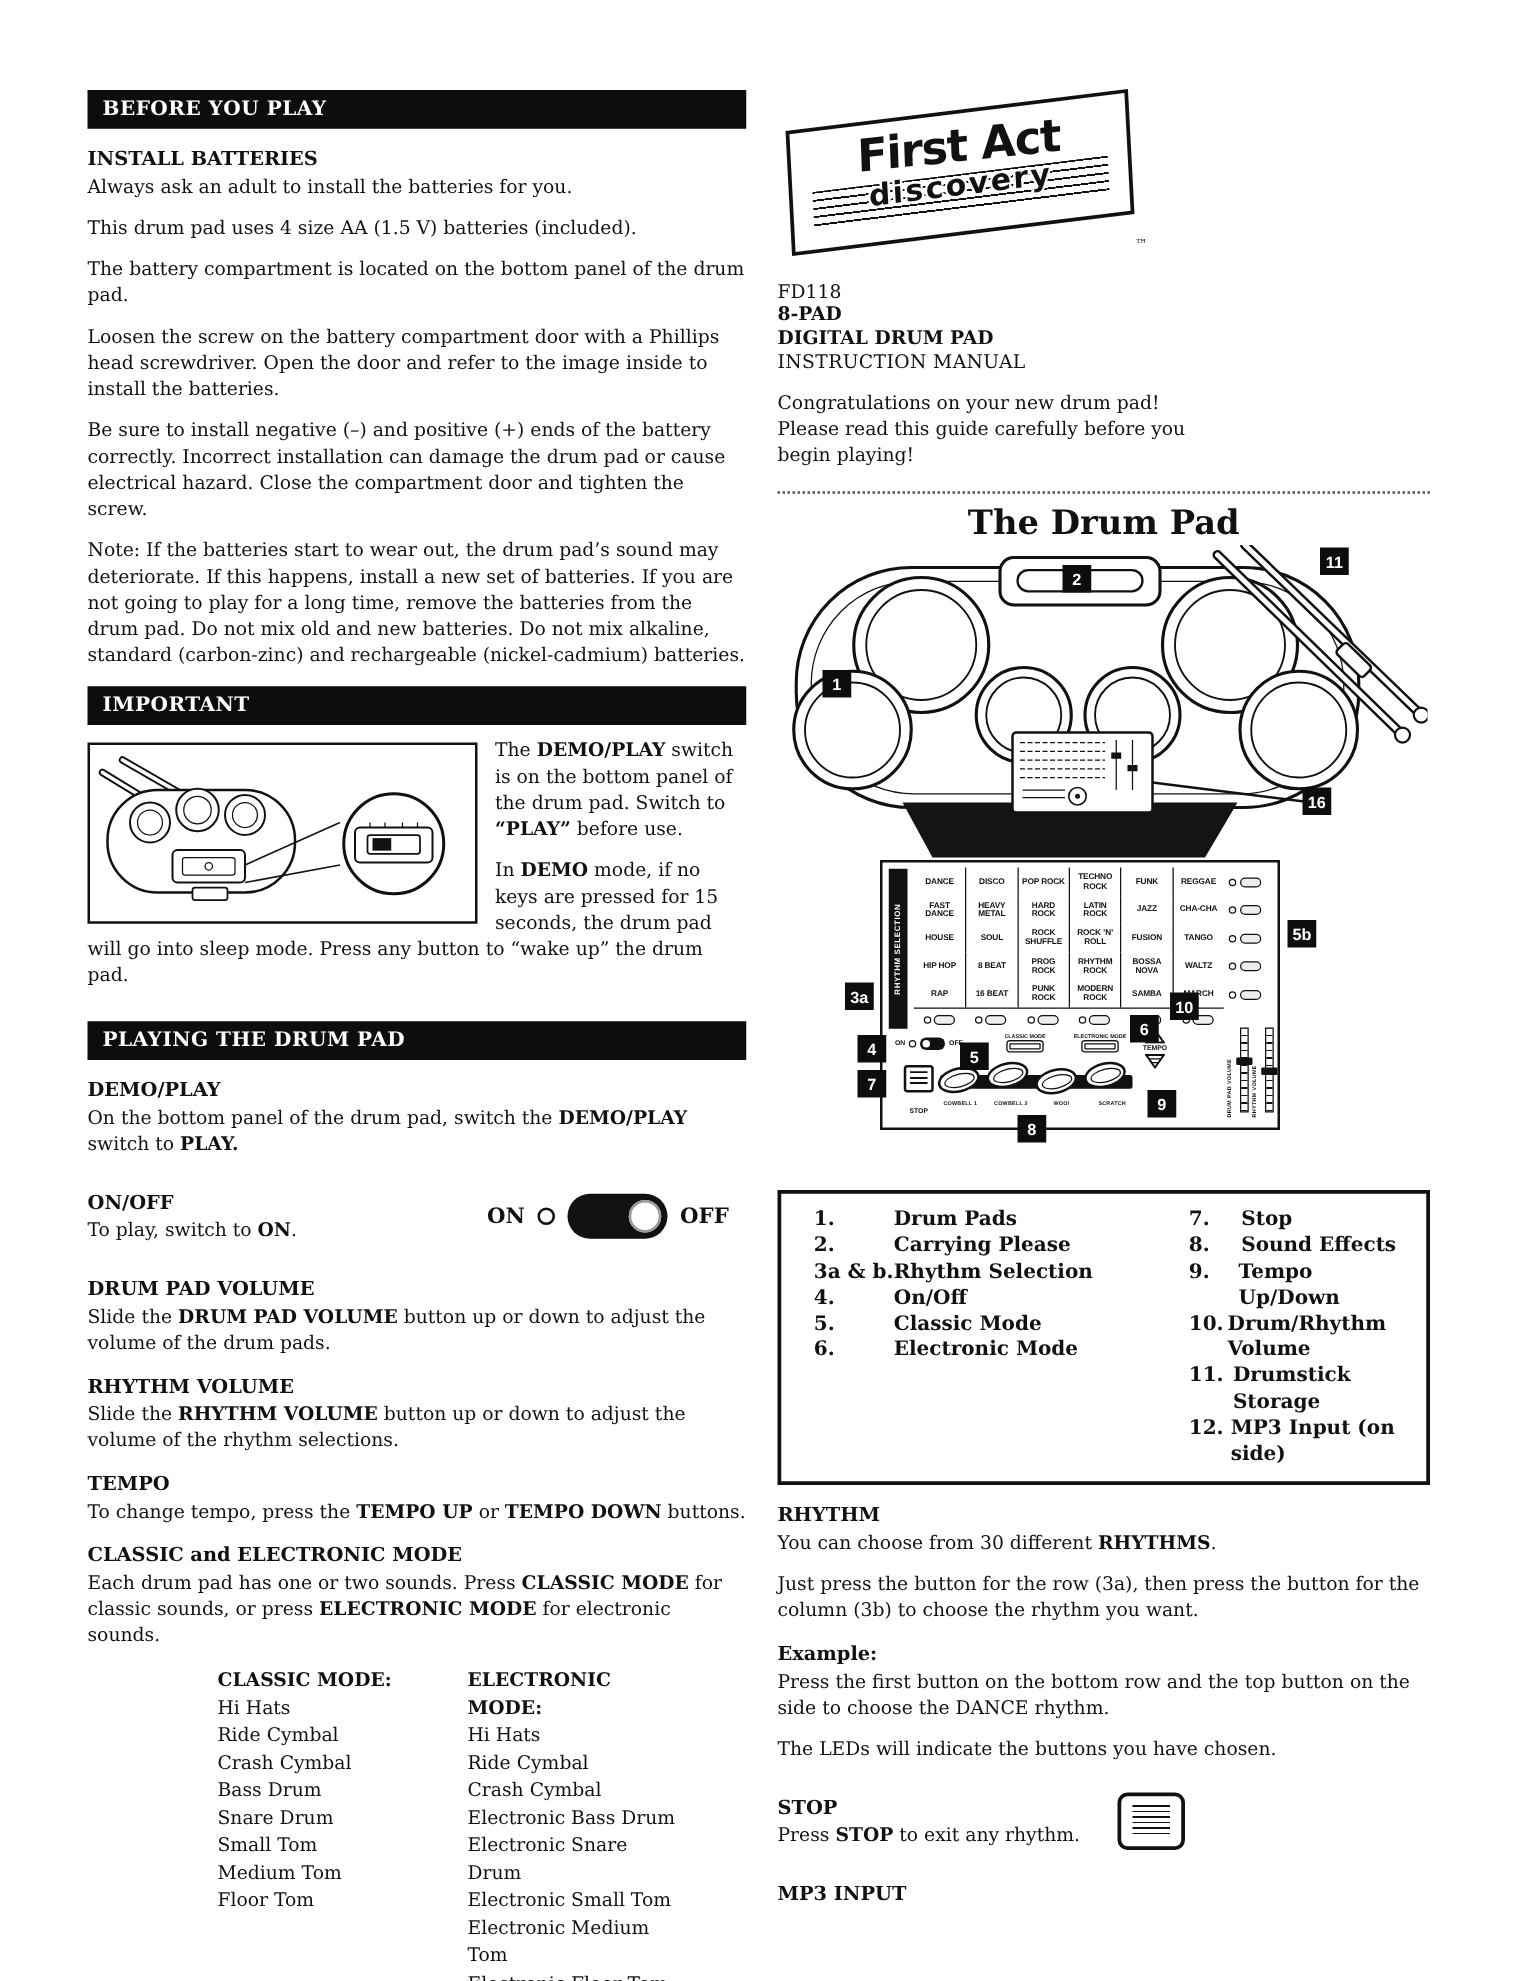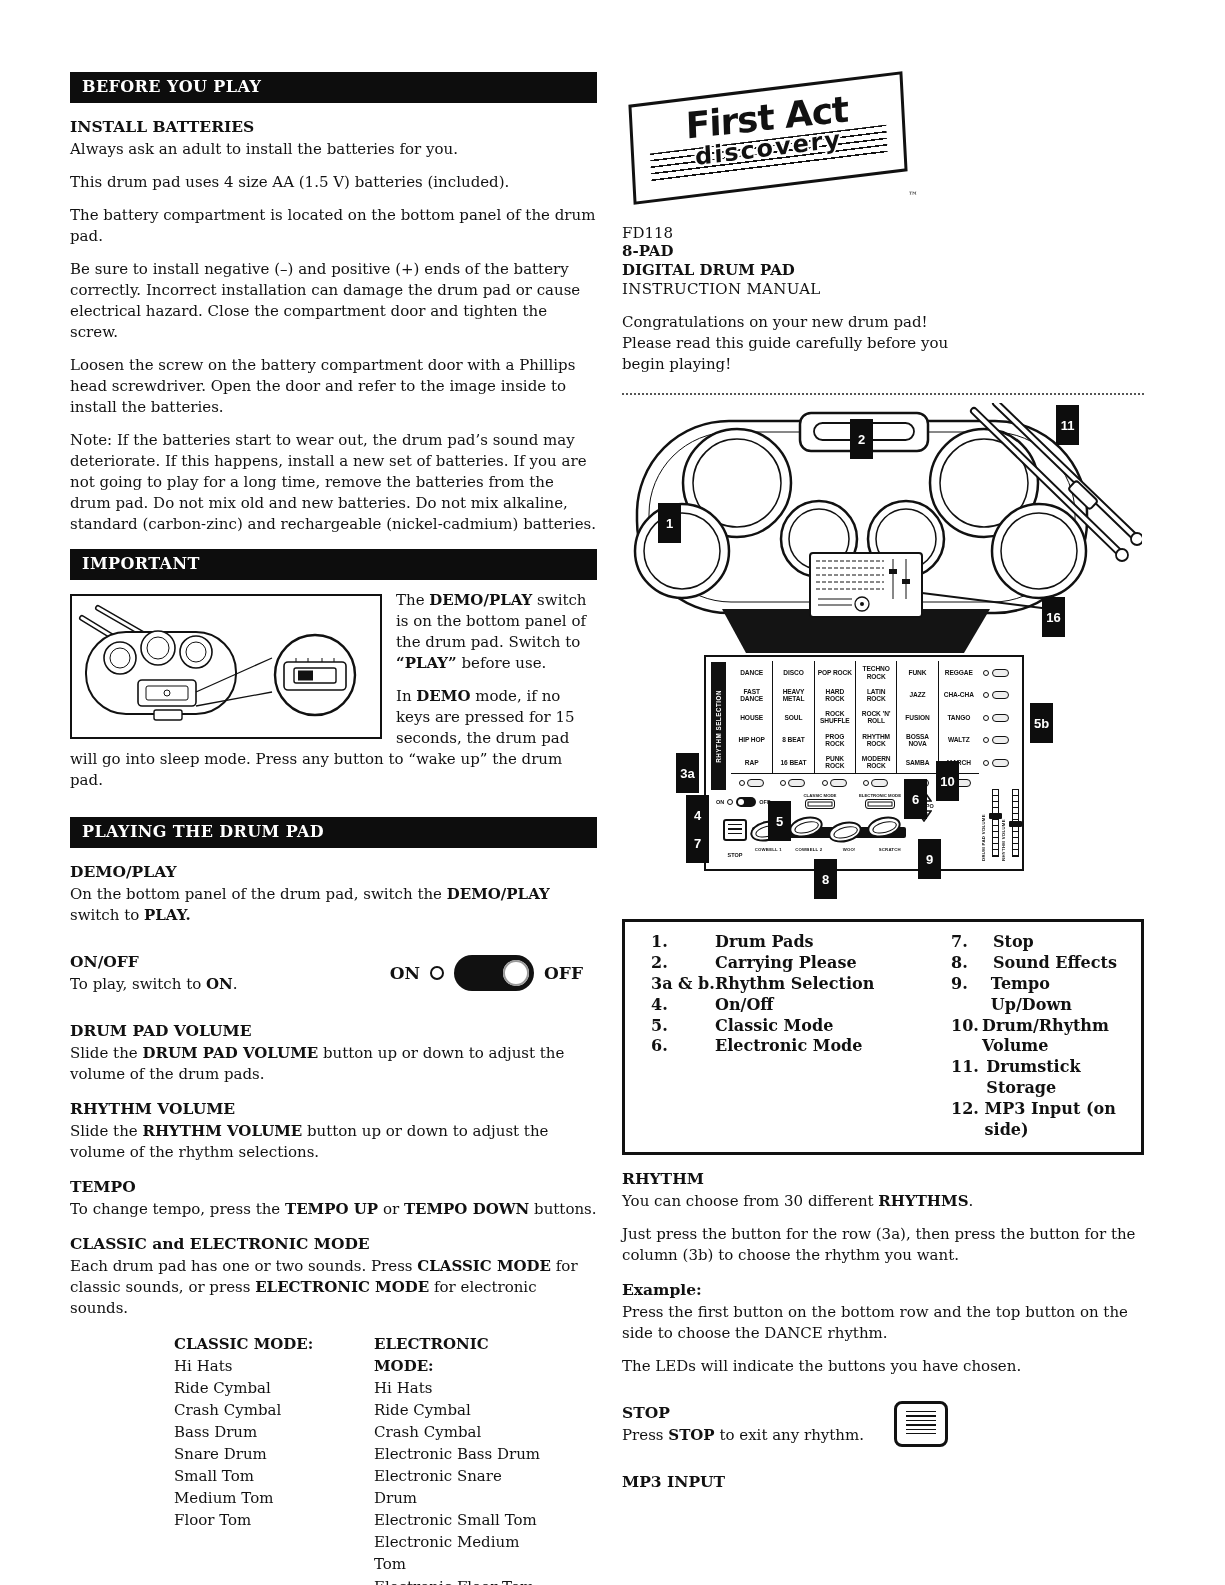--- a/index.html
+++ b/index.html
@@ -54,21 +54,21 @@
   .intro { width:348px; font-size:15px; line-height:1.42; margin-top:14px; }
   .dotted { border-top:2px dotted #555; margin:18px 0 8px; }
   .dtitle { text-align:center; font-size:27px; font-weight:bold; margin:4px 0 2px; }
 
   
   .diagram { position:relative; height:492px; }
   .dsvg { position:absolute; left:0; top:0; }
   .co { position:absolute; background:#0d0d0d; color:#fff; z-index:5;
         font-family:"Liberation Sans",sans-serif; font-weight:bold; font-size:13px;
         display:flex; align-items:center; justify-content:center;
-        min-width:23px; height:40px; padding:0 3px; }
+        min-width:23px; height:22px; padding:0 3px; }
 
   .panel { position:absolute; left:82px; top:252px; width:320px; height:216px;
            border:2.5px solid #111; background:#fff; }
   .rstrip { position:absolute; left:5px; top:5px; width:15px; height:128px; background:#111;
             color:#fff; display:flex; align-items:center; justify-content:center; }
   .rstrip span { writing-mode:vertical-rl; transform:rotate(180deg); white-space:nowrap;
                  font-family:"Liberation Sans",sans-serif; font-weight:bold; font-size:6.3px; letter-spacing:0.5px; }
   .rgrid { position:absolute; left:25px; top:4px; width:248px; height:113px;
            display:grid; grid-template-columns:repeat(6,1fr); grid-template-rows:repeat(5,1fr);
            border-bottom:1.5px solid #111; }
@@ -136,22 +136,22 @@
 
 <div class="page">
 
   <div class="col-left">
     <div class="bar first">BEFORE YOU PLAY</div>
 
     <div class="sect-h">INSTALL BATTERIES</div>
     <p class="body">Always ask an adult to install the batteries for you.</p>
     <p class="body">This drum pad uses 4 size AA (1.5 V) batteries (included).</p>
     <p class="body">The battery compartment is located on the bottom panel of the drum pad.</p>
+    <p class="body">Loosen the screw on the battery compartment door with a Phillips head screwdriver. Open the door and refer to the image inside to install the batteries.</p>
     <p class="body">Be sure to install negative (–) and positive (+) ends of the battery correctly. Incorrect installation can damage the drum pad or cause electrical hazard. Close the compartment door and tighten the screw.</p>
-    <p class="body">Loosen the screw on the battery compartment door with a Phillips head screwdriver. Open the door and refer to the image inside to install the batteries.</p>
     <p class="body">Note: If the batteries start to wear out, the drum pad’s sound may deteriorate. If this happens, install a new set of batteries. If you are not going to play for a long time, remove the batteries from the drum pad. Do not mix old and new batteries. Do not mix alkaline, standard (carbon-zinc) and rechargeable (nickel-cadmium) batteries.</p>
 
     <div class="bar">IMPORTANT</div>
     <div class="imp-block">
       <div class="imp-fig">
         <svg width="308" height="141" viewBox="0 0 308 141">
           <g stroke-linecap="round">
             <line x1="10" y1="22" x2="118" y2="88" stroke="#111" stroke-width="6"></line>
             <line x1="10" y1="22" x2="118" y2="88" stroke="#fff" stroke-width="3"></line>
             <line x1="26" y1="12" x2="130" y2="72" stroke="#111" stroke-width="6"></line>
@@ -266,20 +266,21 @@
       <div class="model">FD118</div>
       <div class="t1">8-PAD</div>
       <div class="t1">DIGITAL DRUM PAD</div>
       <div class="sub">INSTRUCTION MANUAL</div>
     </div>
 
     <p class="intro">Congratulations on your new drum pad! Please read this guide carefully before you begin playing!</p>
 
     <div class="dotted"></div>
 
+    <div class="dtitle">The Drum Pad</div>
 
     <div class="diagram">
       <svg class="dsvg" width="520" height="260" viewBox="0 0 520 260">
         <g fill="#fff" stroke="#111">
           <rect x="15" y="18" width="450" height="192" rx="92" stroke-width="2.5"></rect>
           <rect x="27" y="29" width="426" height="170" rx="82" stroke-width="1"></rect>
         </g>
         <path d="M100,206 L368,206 L342,250 L124,250 Z" fill="#141414"></path>
         <g fill="#fff" stroke="#111">
           <rect x="178" y="10" width="128" height="38" rx="11" stroke-width="2.5"></rect>

